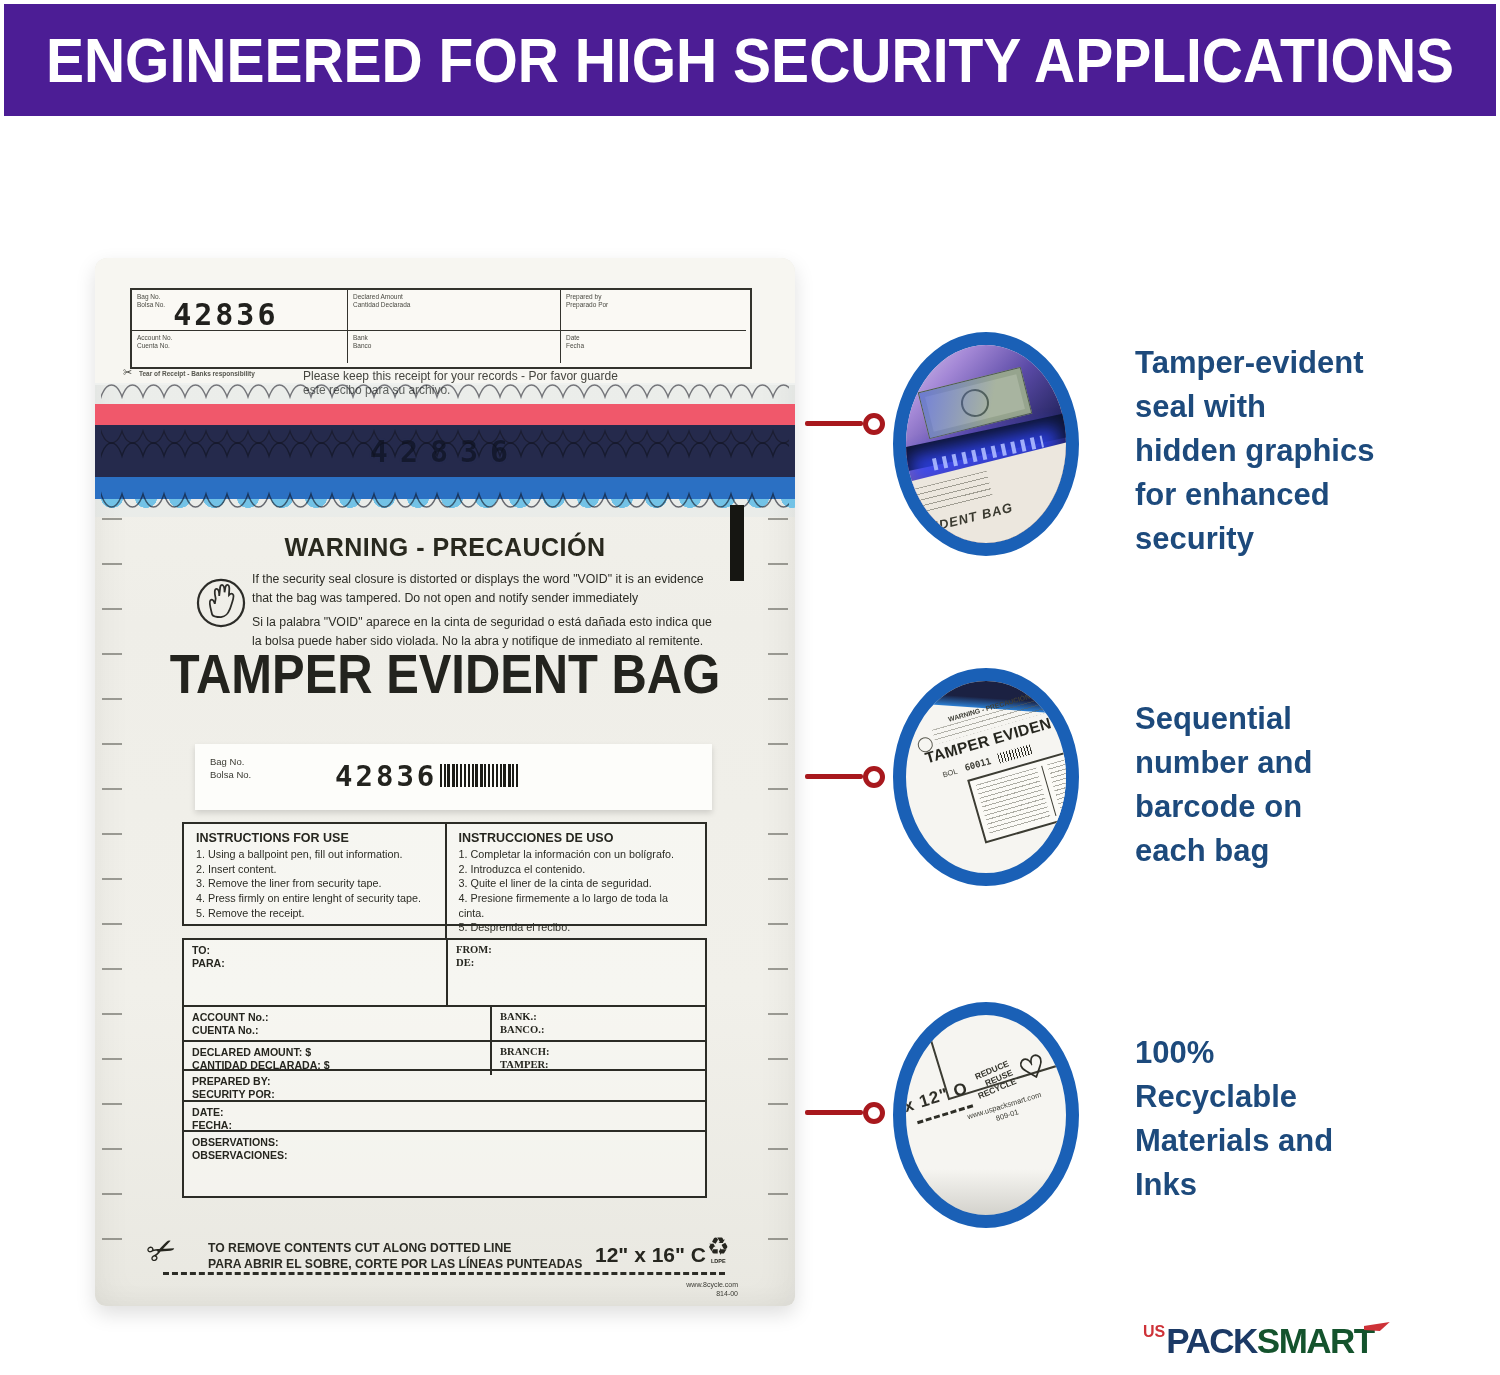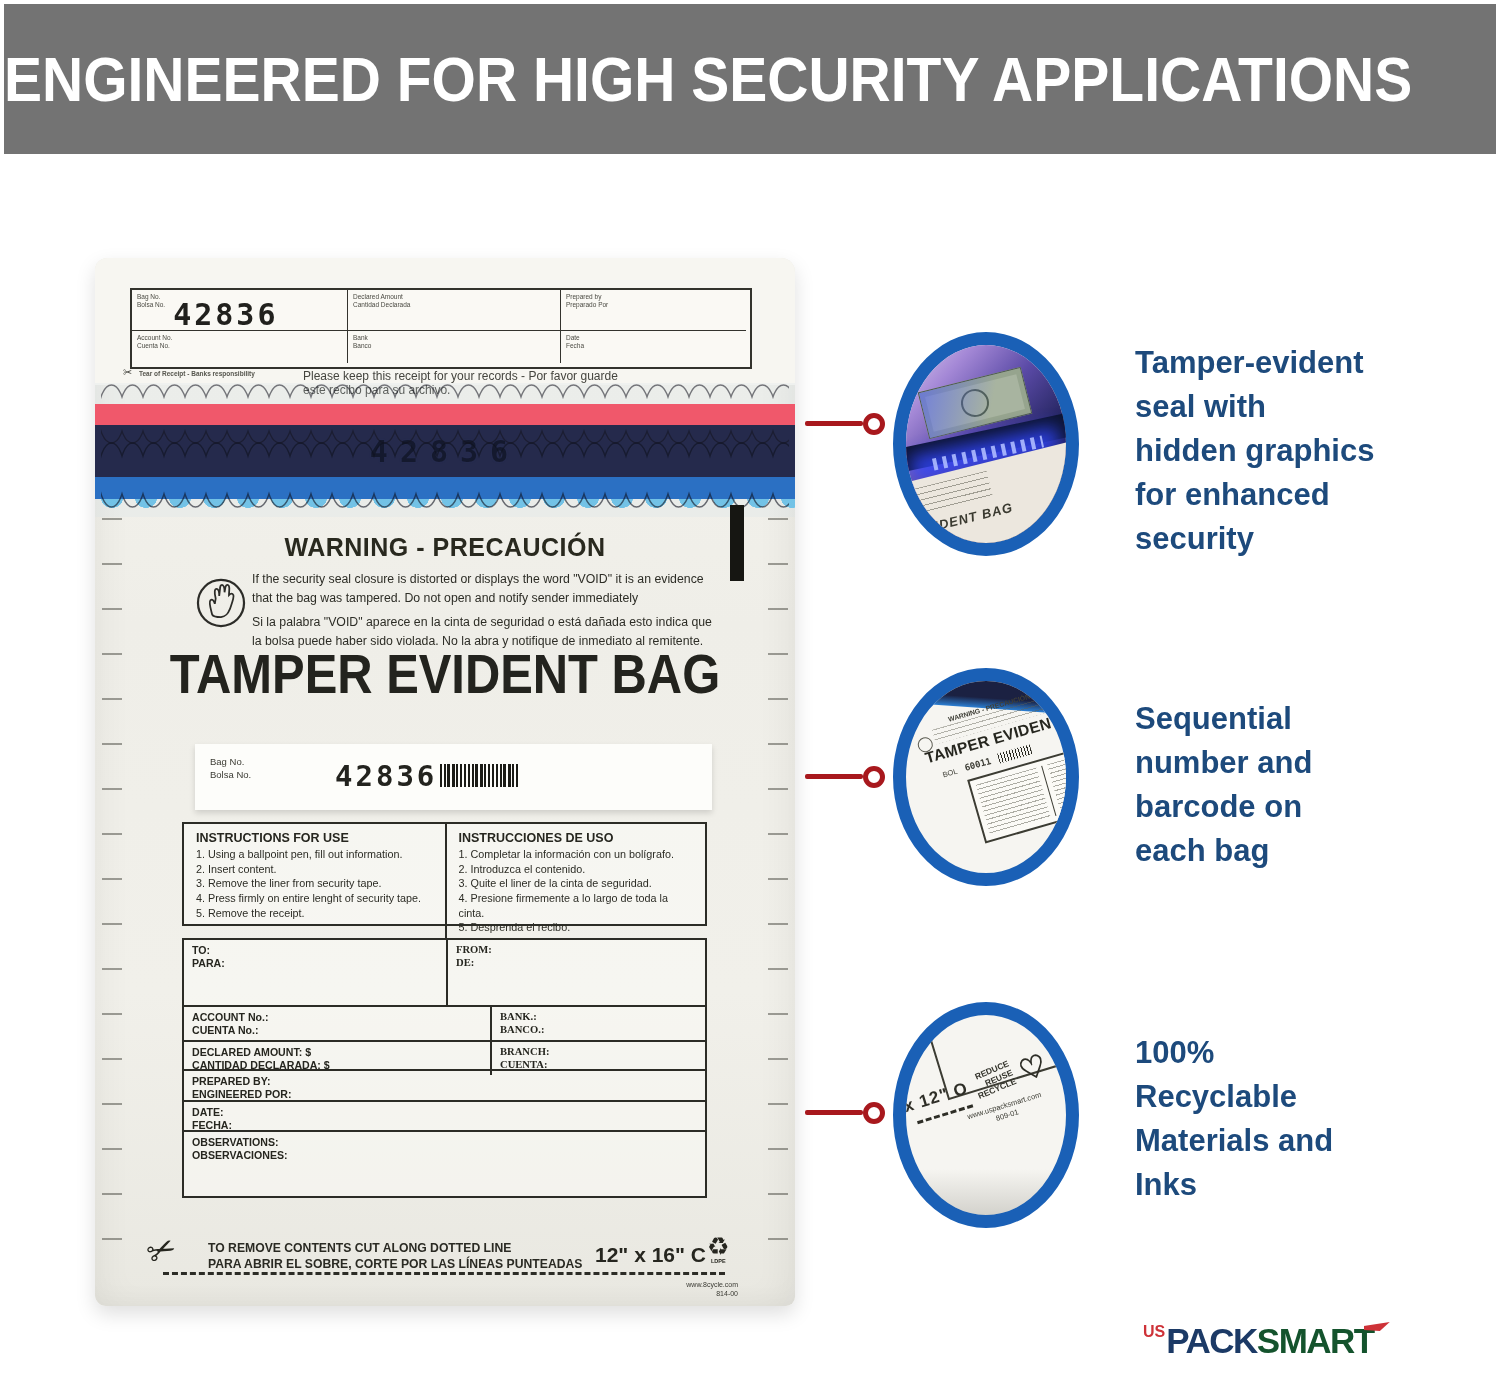--- a/index.html
+++ b/index.html
@@ -1,21 +1,21 @@
 <!DOCTYPE html>
 <html><head>
 <meta charset="utf-8">
 <style>
   html,body{margin:0;padding:0;background:#fff;}
   .canvas{position:relative;width:1500px;height:1375px;background:#ffffff;
           font-family:"Liberation Sans",sans-serif;overflow:hidden;color:#222;}
 
   
-  .header{position:absolute;left:4px;top:4px;width:1492px;height:150px;background:#737373;
-          display:flex;align-items:center;justify-content:flex-start;}
+  .header{position:absolute;left:4px;top:4px;width:1492px;height:112px;background:#4c1d95;
+          display:flex;align-items:center;justify-content:center;}
   .header-title{color:#fff;font-weight:700;font-size:57px;letter-spacing:0px;white-space:nowrap;
           transform:scaleY(1.12);}
 
   
   .bag{position:absolute;left:95px;top:258px;width:700px;height:1048px;
        background:linear-gradient(180deg,#f4f3ed 0%,#efeee8 35%,#f1f0ea 70%,#e9e8e1 100%);
        border-radius:12px 14px 9px 11px;
        box-shadow:0 8px 20px rgba(0,0,0,.13), inset -12px 0 30px rgba(0,0,0,.045), inset 12px 0 30px rgba(0,0,0,.035);}
   .flap{position:absolute;left:0;top:0;width:100%;height:127px;background:#f7f6f1;border-radius:12px 14px 0 0;}
   .ticks{position:absolute;top:260px;bottom:50px;width:20px;
@@ -302,27 +302,27 @@
           <div>BANCO.:</div>
         </div>
       </div>
       <div class="frow c2b">
         <div class="fcell">
           <div>DECLARED AMOUNT: $</div>
           <div>CANTIDAD DECLARADA: $</div>
         </div>
         <div class="fcell bl">
           <div>BRANCH:</div>
-          <div>CUENTA:</div>
+          <div>TAMPER:</div>
         </div>
       </div>
       <div class="frow">
         <div class="fcell">
           <div>PREPARED BY:</div>
-          <div>ENGINEERED POR:</div>
+          <div>SECURITY POR:</div>
         </div>
       </div>
       <div class="frow">
         <div class="fcell">
           <div>DATE:</div>
           <div>FECHA:</div>
         </div>
       </div>
       <div class="frow">
         <div class="fcell">

